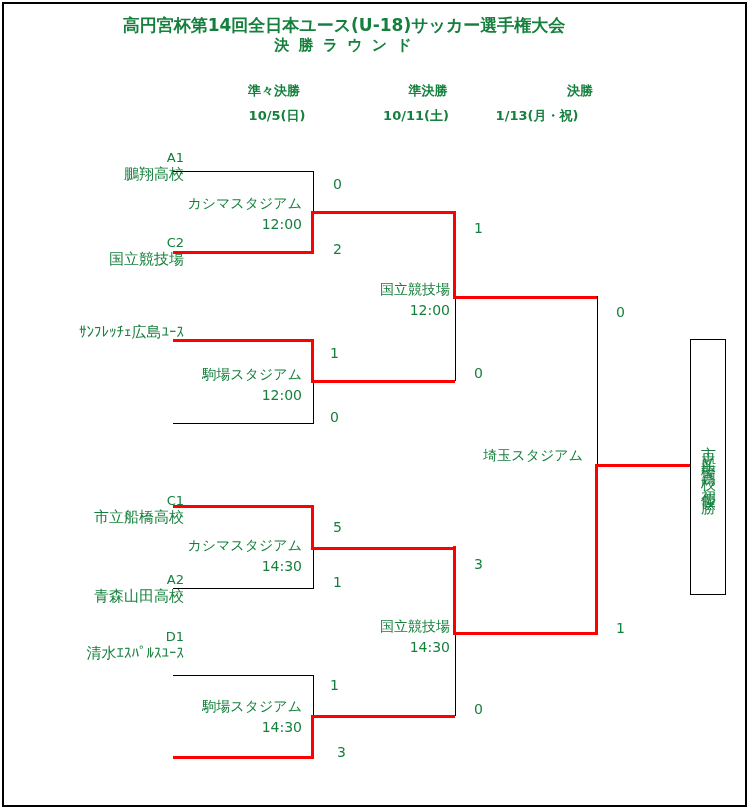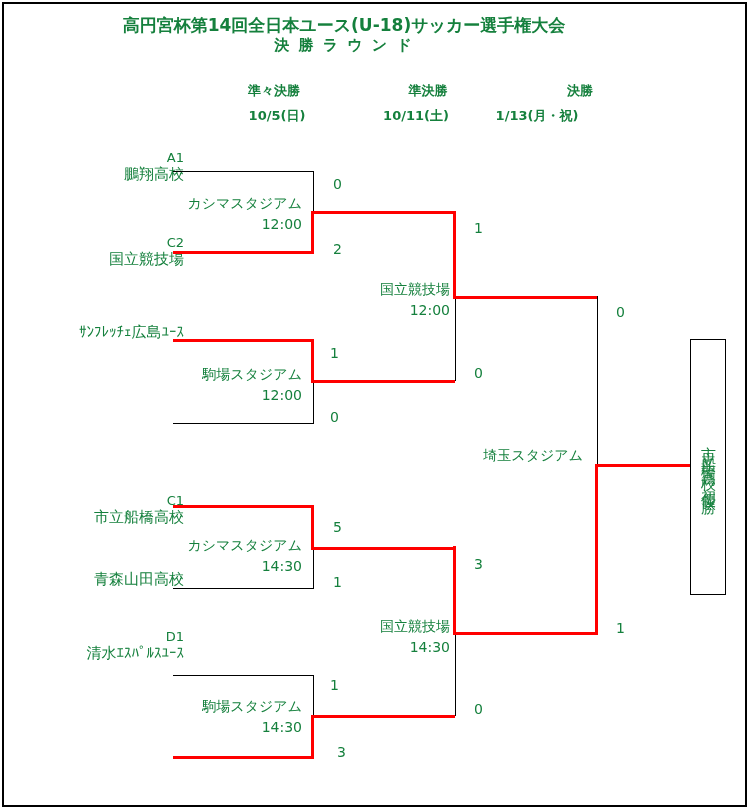--- a/index.html
+++ b/index.html
@@ -54,20 +54,21 @@
     <div class="tname">国立競技場</div>
   </div>
   <div class="team" style="top:324px">
     <div class="tname">ｻﾝﾌﾚｯﾁｪ広島ﾕｰｽ</div>
   </div>
   <div class="team" style="top:492px">
     <div class="seed">C1</div>
     <div class="tname">市立船橋高校</div>
   </div>
   <div class="team" style="top:571px">
+    <div class="seed">A2</div>
     <div class="tname">青森山田高校</div>
   </div>
   <div class="team" style="top:628px">
     <div class="seed">D1</div>
     <div class="tname">清水ｴｽﾊﾟﾙｽﾕｰｽ</div>
   </div>
 
   <div class="venue" style="left:142px;top:193px">
     <div>カシマスタジアム</div>
     <div>12:00</div>

